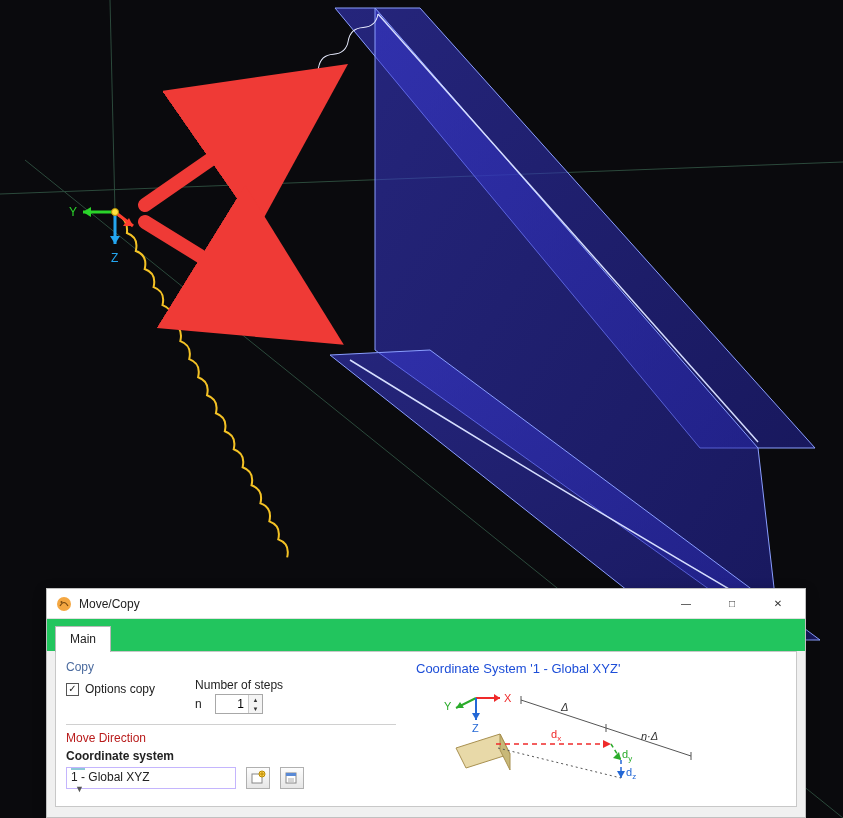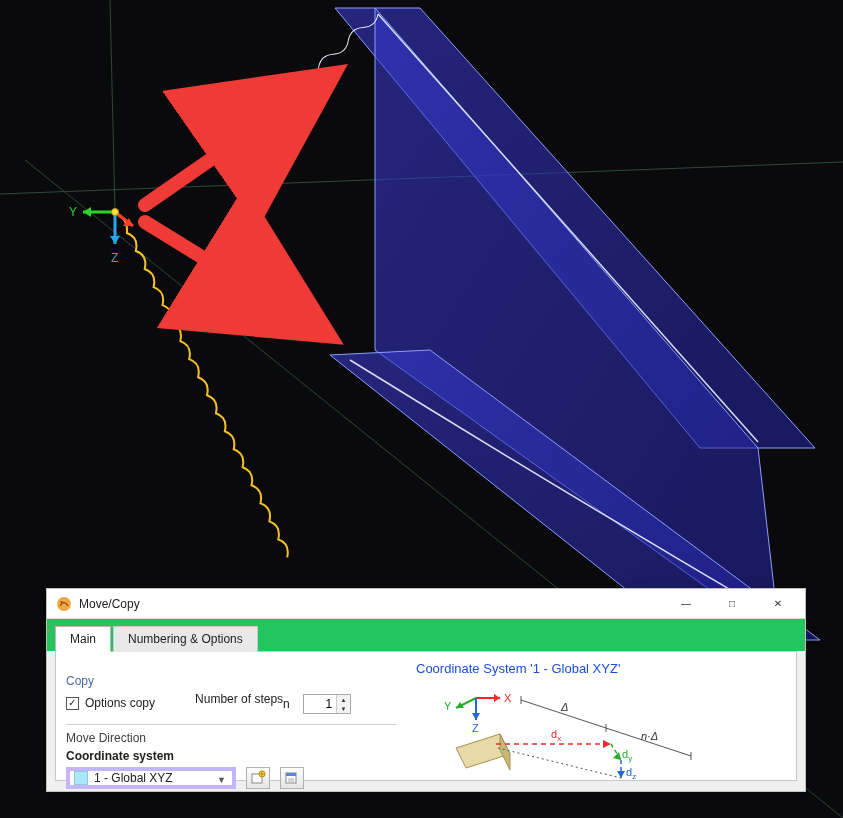--- a/index.html
+++ b/index.html
@@ -11,21 +11,21 @@
     width: 843px; height: 818px;
     background: #0a0a0d;
   }
 
   svg.scene { position: absolute; left:0; top:0; width:843px; height:818px; }
 
   
   .dialog {
     position: absolute;
     left: 46px; top: 588px;
-    width: 760px; height: 204px;
+    width: 760px; height: 230px;
     background: #f0f0f0;
     border: 1px solid #c0c0c0;
     box-shadow: 0 4px 12px rgba(0,0,0,0.3);
     font-size: 12px;
     color: #222;
   }
   .titlebar {
     height: 30px;
     background: #fff;
     display: flex;
@@ -69,21 +69,21 @@
 
   .tabcontent {
     background:#fff;
     margin: 0 8px 8px 8px;
     border:1px solid #c8c8c8;
     height: calc(100% - 30px - 34px - 8px);
     display:flex;
   }
   .leftpane {
     width: 350px;
-    padding: 22px 10px;
+    padding: 8px 10px;
   }
   .rightpane {
     flex:1;
     padding: 8px 10px;
     border-left: none;
   }
 
   .section-title {
     color:#4a6a9e;
     font-weight: normal;
@@ -98,21 +98,21 @@
   .checkbox {
     width:13px; height:13px;
     border:1px solid #555;
     background:#fff;
     display:flex; align-items:center; justify-content:center;
     font-size:10px; line-height:1;
   }
   .checkbox .mark { color:#222; }
 
   .num-label { font-size:12px; }
-  .steps-group { display:flex; }
+  .steps-group { display:flex; flex-direction:column; }
   .steps-row { display:flex; align-items:center; gap:6px; margin-top:2px;}
   .spinner {
     width:48px; height:20px;
     display:flex; align-items:stretch;
     border:1px solid #a8a8a8;
     background:#fff;
   }
   .spinner input {
     width:32px; border:none; outline:none;
     text-align:right; padding-right:4px; font-size:12px;
@@ -120,33 +120,34 @@
   .spinner .arrows {
     width:16px; display:flex; flex-direction:column;
     border-left:1px solid #ccc;
   }
   .spinner .arrows div {
     flex:1; display:flex; align-items:center; justify-content:center;
     font-size:6px; color:#333; background:#f4f4f4;
   }
 
   .subhead {
-    color:#404040;
+    color:#b91c1c;
     font-size:12px;
     border-top:1px solid #d0d0d0;
     padding-top:6px;
     margin-top:4px;
     margin-bottom:4px;
   }
   .combo {
-    display:flex; align-items:flex-end;
-    border:4px solid #c4b5fd;
+    display:flex; align-items:flex-start;
+    border:1px solid #c4b5fd;
     background:#fff;
     height:22px; width:170px;
     padding:0 2px 0 4px;
+    flex-direction:column;
   }
   .combo .swatch{
     width:14px;height:14px;background:#a8e8f8;border:1px solid #8cc8d8;margin-right:6px;
   }
   .combo .text{flex:1;font-size:12px;}
   .combo .chev{font-size:9px;color:#555;padding:0 4px;}
   .iconbtn{
     width:24px;height:22px;border:1px solid #b0b0b0;background:linear-gradient(#fdfdfd,#e6e6e6);
     display:flex;align-items:center;justify-content:center;margin-left:4px;
   }
@@ -220,21 +221,20 @@
         </svg>
     </span>
     <span class="title">Move/Copy</span>
     <div class="win-btn">―</div>
     <div class="win-btn">□</div>
     <div class="win-btn close">✕</div>
   </div>
 
   <div class="tabstrip">
     <div class="tab active">Main</div>
-    <div class="tab">Numbering &amp; Options</div>
   </div>
 
   <div class="tabcontent">
     <div class="leftpane">
 
       <div class="section">
         <div class="section-title">Copy</div>
         <div style="display:flex; align-items:flex-start; gap:40px;">
           <div class="row">
             <div class="checkbox">

